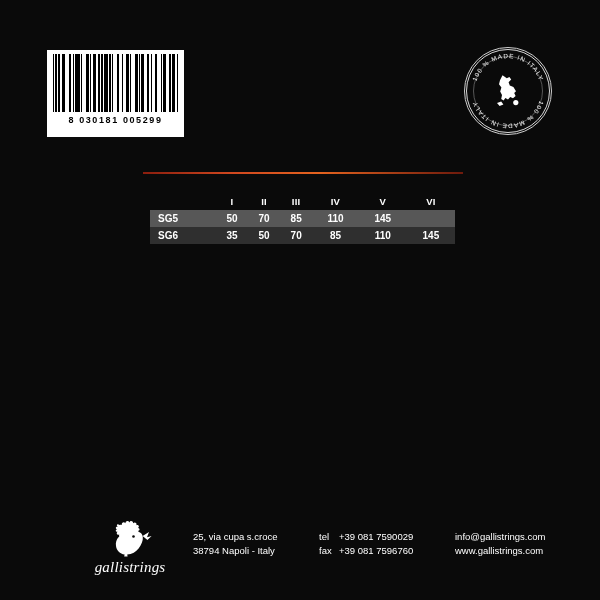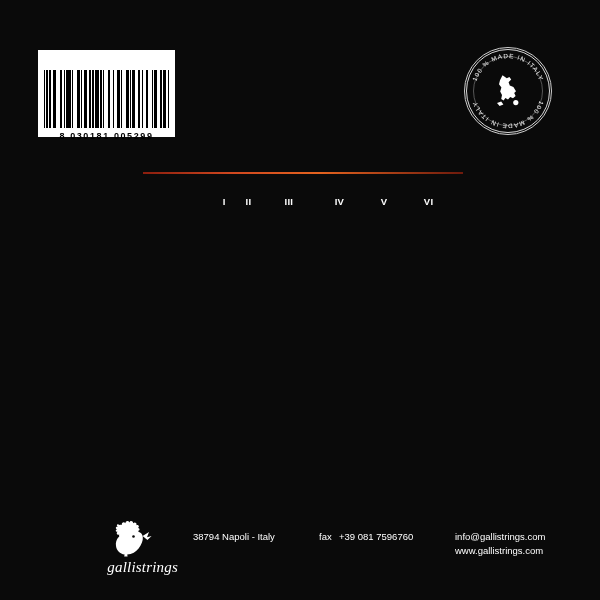--- a/index.html
+++ b/index.html
@@ -12,26 +12,26 @@
     background: #0a0a0a;
     font-family: "Liberation Sans", sans-serif;
     color: #ffffff;
     overflow: hidden;
     position: relative;
   }
 
   
   .barcode-box {
     position: absolute;
-    left: 38px;
+    left: 47px;
     top: 50px;
     width: 137px;
     height: 87px;
     background: #ffffff;
-    padding: 20px 6px 2px 6px;
+    padding: 4px 6px 2px 6px;
     box-sizing: border-box;
   }
   .barcode-bars {
     width: 100%;
     height: 58px;
     display: flex;
     align-items: flex-end;
     gap: 0;
   }
   .barcode-bars .bar {
@@ -135,21 +135,20 @@
     display: block;
   }
   .logo-word {
     font-family: "Liberation Serif", serif;
     font-style: italic;
     font-size: 15px;
     letter-spacing: 0.2px;
     margin-top: 2px;
     color: #ffffff;
     white-space: nowrap;
-    text-align: right;
   }
   .footer-cols {
     position: absolute;
     left: 193px;
     top: 18px;
     display: flex;
     gap: 0;
     font-size: 9.5px;
     line-height: 14px;
     color: #ffffff;
@@ -265,20 +264,38 @@
       <th class="model col-head"></th>
       <th class="col-head">I</th>
       <th class="col-head">II</th>
       <th class="col-head">III</th>
       <th class="col-head">IV</th>
       <th class="col-head">V</th>
       <th class="col-head">VI</th>
     </tr>
   </thead>
   <tbody id="gauge-body">
+      <tr class="even">
+        <td class="model">SG5</td>
+        <td>50</td>
+        <td>70</td>
+        <td>85</td>
+        <td>110</td>
+        <td>145</td>
+        <td></td>
+      </tr>
+      <tr class="odd">
+        <td class="model">SG6</td>
+        <td>35</td>
+        <td>50</td>
+        <td>70</td>
+        <td>85</td>
+        <td>110</td>
+        <td>145</td>
+      </tr>
     </tbody>
 </table>
 
 <div class="footer">
   <div class="logo-wrap">
     <svg class="logo-mark" viewBox="0 0 46 38">
       <path d="M12.5 6.0 C10.0 4.0 9.0 6.5 10.8 7.8 C8.6 7.2 8.0 9.6 10.2 10.2
                C8.2 10.6 8.4 13.0 10.6 12.8 C8.8 14.2 10.2 16.4 12.2 15.6
                C11.4 18.0 13.6 19.2 15.2 17.6 C15.0 20.2 17.4 21.0 18.6 19.0
                C19.2 21.6 21.8 21.6 22.4 19.2 C24.0 21.0 26.4 20.0 26.2 17.6
@@ -293,23 +310,27 @@
                L31.8 9.6 L27.4 10.6 L28.2 7.2 L24.6 9.8 L23.8 6.0 L21.4 9.4
                C21.0 10.8 20.6 12.4 20.0 14.0 Z" fill="#ffffff"></path>
       <path d="M35.6 17.0 L42.0 13.0 L40.0 18.2 L44.6 17.0 L40.4 21.0 Z" fill="#ffffff"></path>
       <circle cx="26.5" cy="17.5" r="1.3" fill="#0a0a0a"></circle>
     </svg>
     <div class="logo-word">gallistrings</div>
   </div>
 
   <div class="footer-cols">
     <div class="fcol addr">
+      <div>25, via cupa s.croce</div>
       <div>38794 Napoli - Italy</div>
     </div>
     <div class="fcol tel">
+      <div>
+        <span class="lbl">tel</span><span>+39 081 7590029</span>
+      </div>
       <div>
         <span class="lbl">fax</span><span>+39 081 7596760</span>
       </div>
     </div>
     <div class="fcol mail">
       <div>info@gallistrings.com</div>
       <div>www.gallistrings.com</div>
     </div>
   </div>
 </div>

